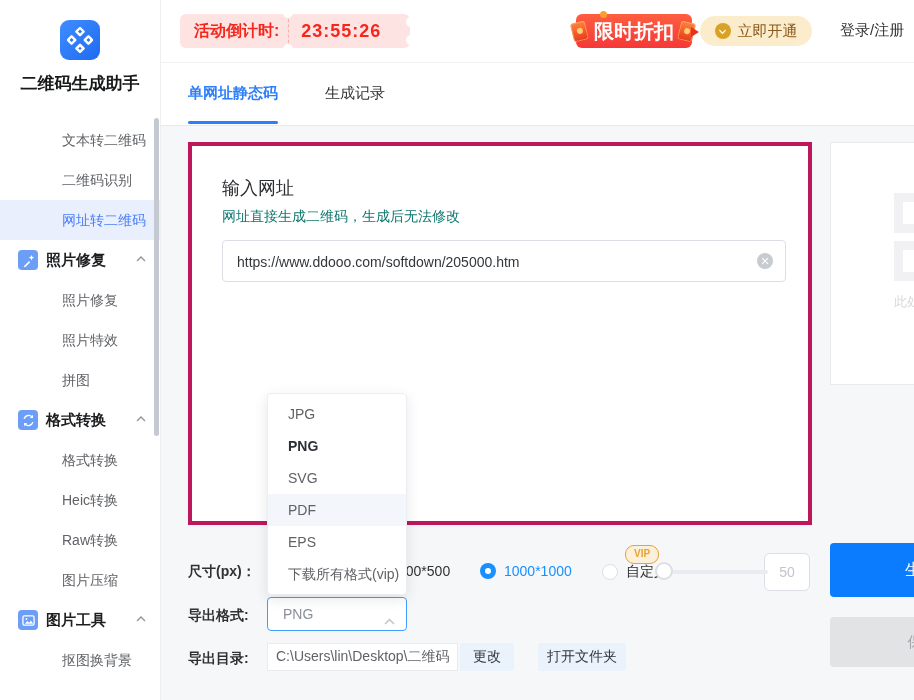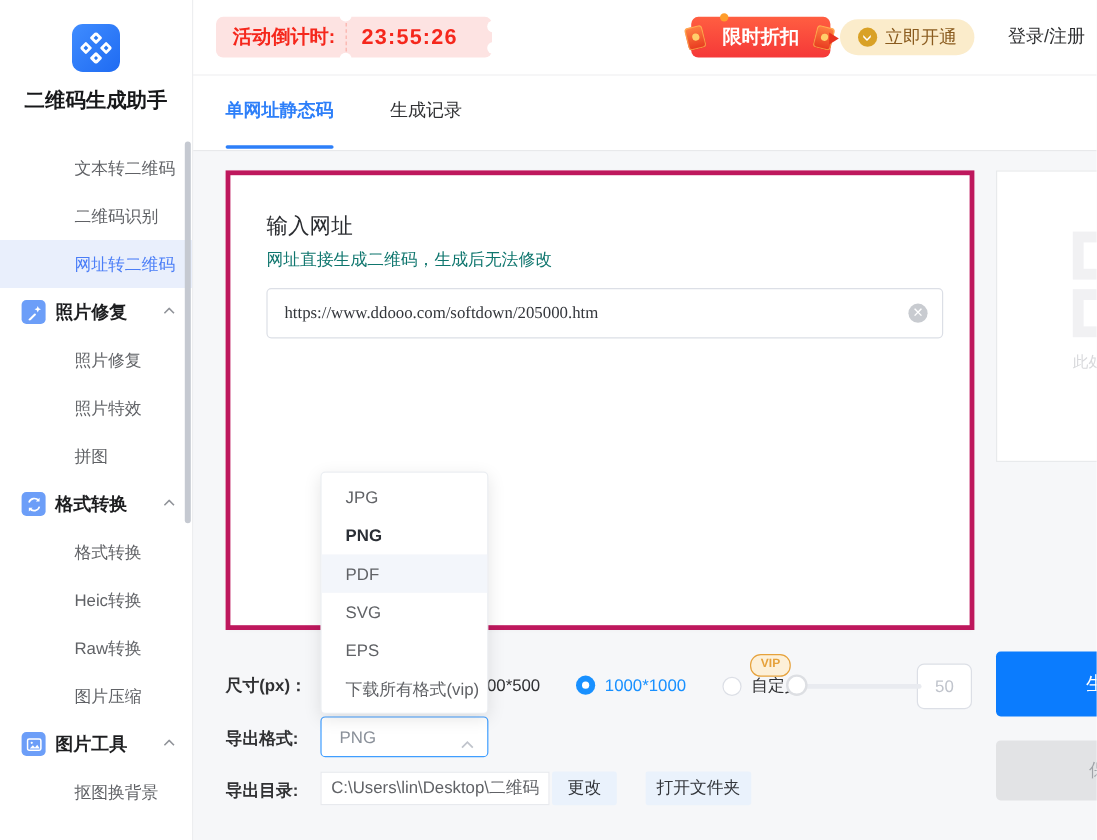--- a/index.html
+++ b/index.html
@@ -22,21 +22,21 @@
 
   
   .topbar{position:absolute;left:160px;top:0;width:754px;height:62px;background:#fff;border-bottom:1px solid #F0F1F2;z-index:4;}
   .ticket{position:absolute;left:20px;top:14px;width:230px;height:34px;background:#FDE3E2;border-radius:6px;display:flex;align-items:center;}
   .ticket-label{padding-left:14px;font-size:16px;font-weight:bold;color:#F5271C;}
   .ticket-time{padding-left:22px;font-size:18px;font-weight:bold;color:#F5271C;letter-spacing:1px;}
   .ticket-divider{position:absolute;left:108px;top:0;height:34px;border-left:1px dashed rgba(245,60,40,.30);}
   .notch{position:absolute;width:10px;height:10px;border-radius:50%;background:#fff;}
   .discount-btn{position:absolute;left:416px;top:14px;width:116px;height:34px;border-radius:6px;
         background:linear-gradient(180deg,#FF5E41,#F53838);display:flex;align-items:center;justify-content:center;cursor:pointer;}
-  .discount-label{font-size:16px;font-weight:bold;color:#fff;text-align:center;}
+  .discount-label{font-size:20px;font-weight:bold;color:#fff;text-align:center;}
   .envelope{position:absolute;width:15px;height:19px;border-radius:3px;background:linear-gradient(180deg,#FF8243,#E8391F);box-shadow:0 0 0 1px rgba(255,200,90,.6) inset;}
   .envelope::after{content:"";position:absolute;left:4.5px;top:6px;width:6px;height:6px;border-radius:50%;background:#FFCF6B;}
   .env-left{left:-4px;top:8px;transform:rotate(-14deg);}
   .env-right{right:-2px;top:8px;transform:rotate(14deg);}
   .disc-dot{position:absolute;left:24px;top:-3px;width:7px;height:7px;border-radius:50%;background:#FF9D2B;}
   .disc-arrow{position:absolute;right:-7px;top:13px;width:0;height:0;border-top:5px solid transparent;border-bottom:5px solid transparent;border-left:8px solid #E8321F;}
   .activate-btn{position:absolute;left:540px;top:16px;width:112px;height:30px;border-radius:16px;background:#FBECCB;
         display:flex;align-items:center;justify-content:center;gap:7px;cursor:pointer;}
   .vip-ico{width:16px;height:16px;border-radius:50%;background:#D9A126;display:flex;align-items:center;justify-content:center;}
   .vip-ico svg{width:9px;height:9px;}
@@ -49,21 +49,21 @@
   .tab.active{color:#2D7FF9;font-weight:bold;}
   .tab.active::after{content:"";position:absolute;left:0;right:0;bottom:0;height:3px;background:#2D7FF9;border-radius:2px;}
   .tab1{left:28px;}
   .tab2{left:165px;}
 
   
   .main-card{position:absolute;left:188px;top:142px;width:624px;height:383px;background:#fff;border:4px solid #be185d;box-sizing:border-box;box-shadow:0 1px 4px rgba(0,0,0,.03);}
   .panel-title{position:absolute;left:30px;top:30px;font-size:18px;color:#2B2D31;font-weight:500;}
   .panel-subtitle{position:absolute;left:30px;top:62px;font-size:14px;color:#0f766e;}
   .url-box{position:absolute;left:30px;top:94px;width:564px;height:42px;border:1px solid #DCDFE6;border-radius:4px;box-sizing:border-box;background:#fff;}
-  .url-input{position:absolute;left:12px;top:0;width:510px;height:40px;border:none;outline:none;font-size:14px;color:#33363B;font-family:Liberation Serif, serif;background:transparent;}
+  .url-input{position:absolute;left:12px;top:0;width:510px;height:40px;border:none;outline:none;font-size:14px;color:#33363B;font-family:Liberation Sans, sans-serif;background:transparent;}
   .clear-ico{position:absolute;right:12px;top:12px;width:16px;height:16px;border-radius:50%;background:#C8CBD0;color:#fff;font-size:11px;line-height:16px;text-align:center;cursor:pointer;}
 
   
   .preview-card{position:absolute;left:830px;top:142px;width:260px;height:243px;background:#fff;border:1px solid #E8EAEC;box-sizing:border-box;}
   .qr-ph{position:absolute;left:63px;width:40px;height:40px;border:9px solid #F1F1F3;box-sizing:border-box;background:#fff;}
   .qr-ph1{top:50px;}
   .qr-ph2{top:98px;}
   .preview-hint{position:absolute;left:63px;top:150px;font-size:13px;color:#D8D9DC;white-space:nowrap;}
 
   
@@ -261,22 +261,22 @@
   </div>
 
   <div class="row-label dir-label">导出目录:</div>
   <input class="dir-input" value="C:\Users\lin\Desktop\二维码" style="">
   <button class="chg-btn">更改</button>
   <button class="open-btn">打开文件夹</button>
 
   <div class="dropdown">
       <div class="dd-option">JPG</div>
       <div class="dd-option selected">PNG</div>
+      <div class="dd-option">SVG</div>
       <div class="dd-option hovered">PDF</div>
-      <div class="dd-option">SVG</div>
       <div class="dd-option">EPS</div>
       <div class="dd-option">下载所有格式(vip)</div>
     </div>
 
   <button class="gen-btn">生成二维码</button>
   <button class="save-btn">保存二维码</button>
 
 </div>
 
 </body></html>

